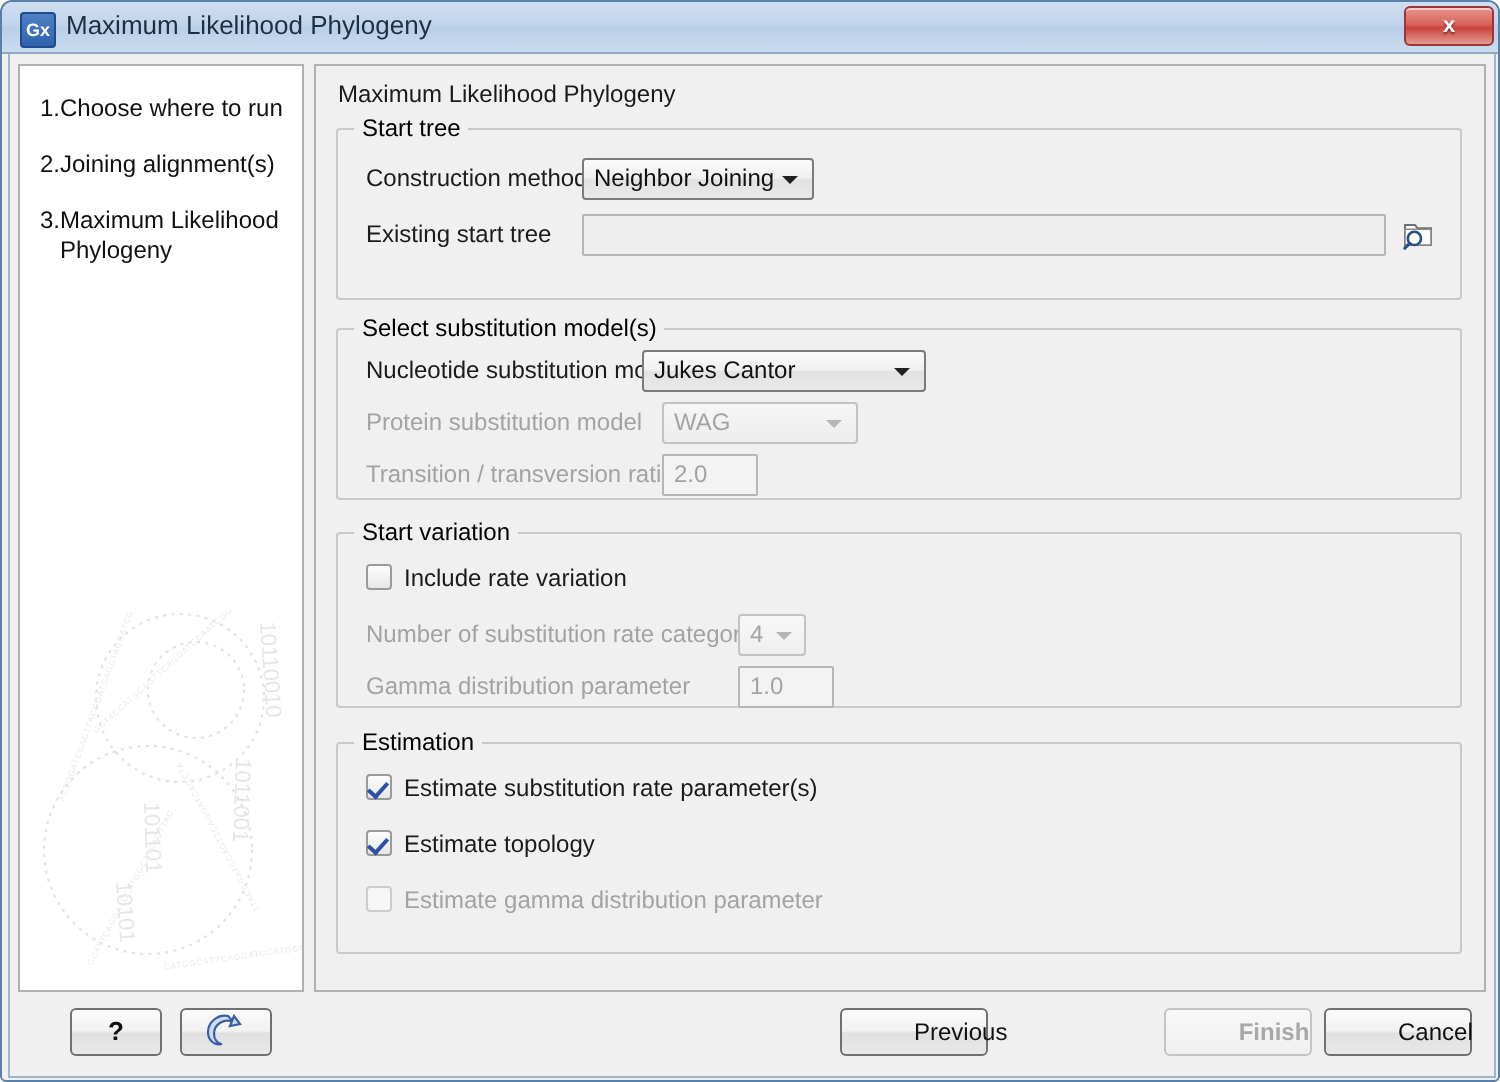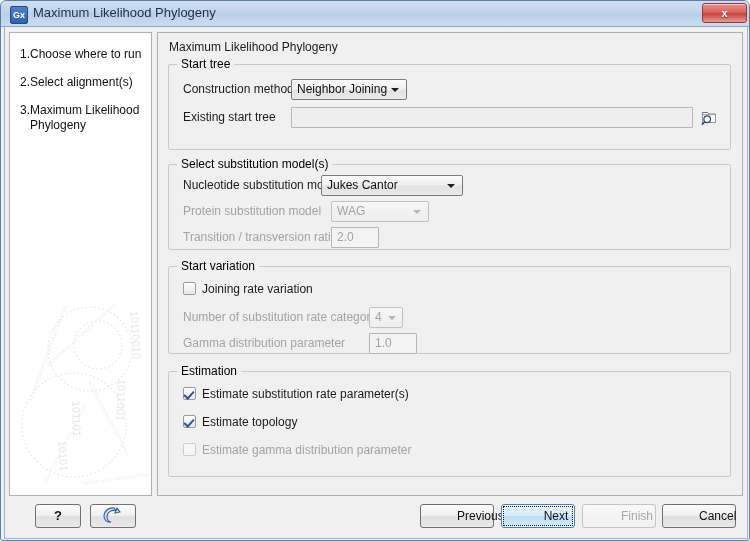--- a/index.html
+++ b/index.html
@@ -397,21 +397,21 @@
 
   <div class="content">
 
     <div class="steps-panel">
       <div class="step" id="step-1">
         <span class="num">1.</span>
         <span class="lbl">Choose where to run</span>
       </div>
       <div class="step" id="step-2">
         <span class="num">2.</span>
-        <span class="lbl">Select alignment(s)</span>
+        <span class="lbl">Joining alignment(s)</span>
       </div>
       <div class="step" id="step-3">
         <span class="num">3.</span>
         <span class="lbl">Maximum Likelihood Phylogeny</span>
       </div>
 
       <svg class="watermark" viewBox="0 0 141 190">
         <g fill="none" stroke="#b9b9c4" stroke-width="1.1" stroke-dasharray="1.6 2.6">
           <circle cx="78" cy="44" r="42"></circle>
           <circle cx="62" cy="120" r="52"></circle>
@@ -489,21 +489,21 @@
             <span class="tb-text">2.0</span>
           </div>
         </div>
       </div>
 
       <div class="group" id="group-rate">
         <div class="group-title">Start variation</div>
 
         <div class="checkrow" style="left:14px; top:14px;">
           <span class="checkbox" id="cb-include-rate"></span>
-          <span class="check-label">Joining rate variation</span>
+          <span class="check-label">Include rate variation</span>
         </div>
 
         <div class="row" style="top:40px;">
           <div class="field-label disabled" style="left:14px;">Number of substitution rate categories</div>
           <div class="spinner" style="left:200px; top:0; width:34px;">
             <span class="sp-text">4</span>
             <span class="arrow"></span>
           </div>
         </div>
 
@@ -544,25 +544,21 @@
     <div class="btn-icon" style="left:81px; top:4px;">
       <svg width="44" height="22" viewBox="0 0 44 22">
         <path d="M26 6 c-5 -2 -10 1 -10 6 c0 3 2 5 4 5 c-4 1 -7 -2 -7 -6 c0 -5 5 -9 10 -8 z" fill="#c9dcf2" stroke="#3a5f9e" stroke-width="1.1"></path>
         <path d="M26 3 l3 4 l-5 1 z" fill="#c9dcf2" stroke="#3a5f9e" stroke-width="1.1"></path>
       </svg>
     </div>
 
     <div class="btn" style="left:411px; top:4px; width:74px;">
       <span>Previous</span>
     </div>
-    <div class="btn focused" style="left:492px; top:4px; width:74px;">
-      <span class="focus-ring"></span>
-      <span>Next</span>
-    </div>
-    <div class="btn disabled" style="left:573px; top:4px; width:74px;">
+    <div class="btn disabled" style="left:573px; top:4px; width:74px;font-weight:bold;">
       <span>Finish</span>
     </div>
     <div class="btn" style="left:653px; top:4px; width:74px;">
       <span>Cancel</span>
     </div>
   </div>
 
 </div>
 
 </body></html>

